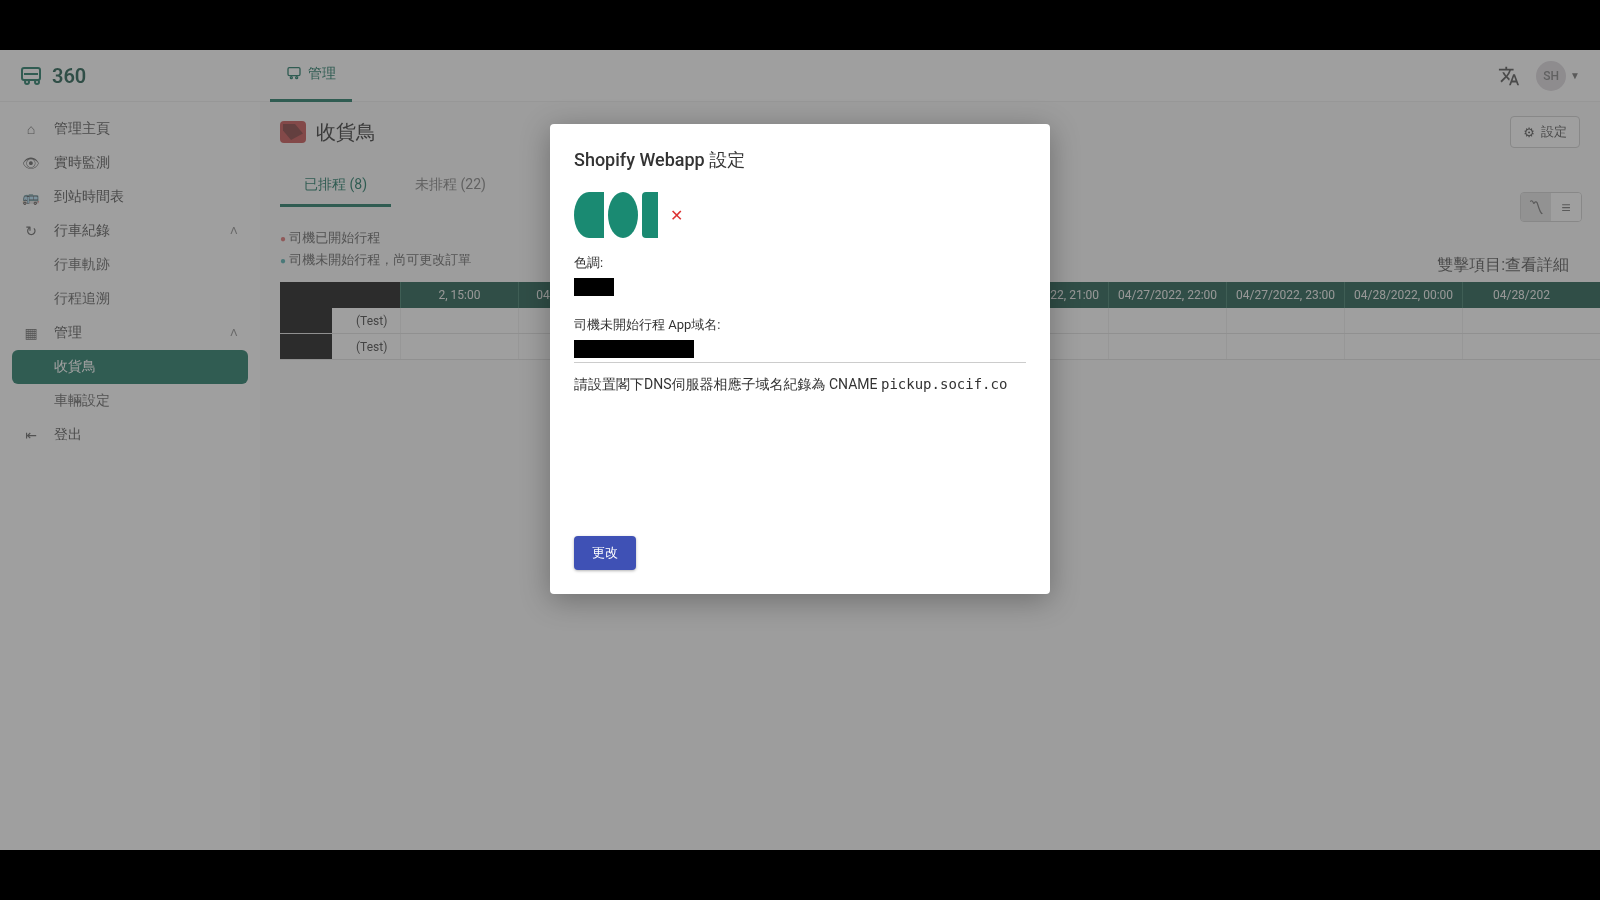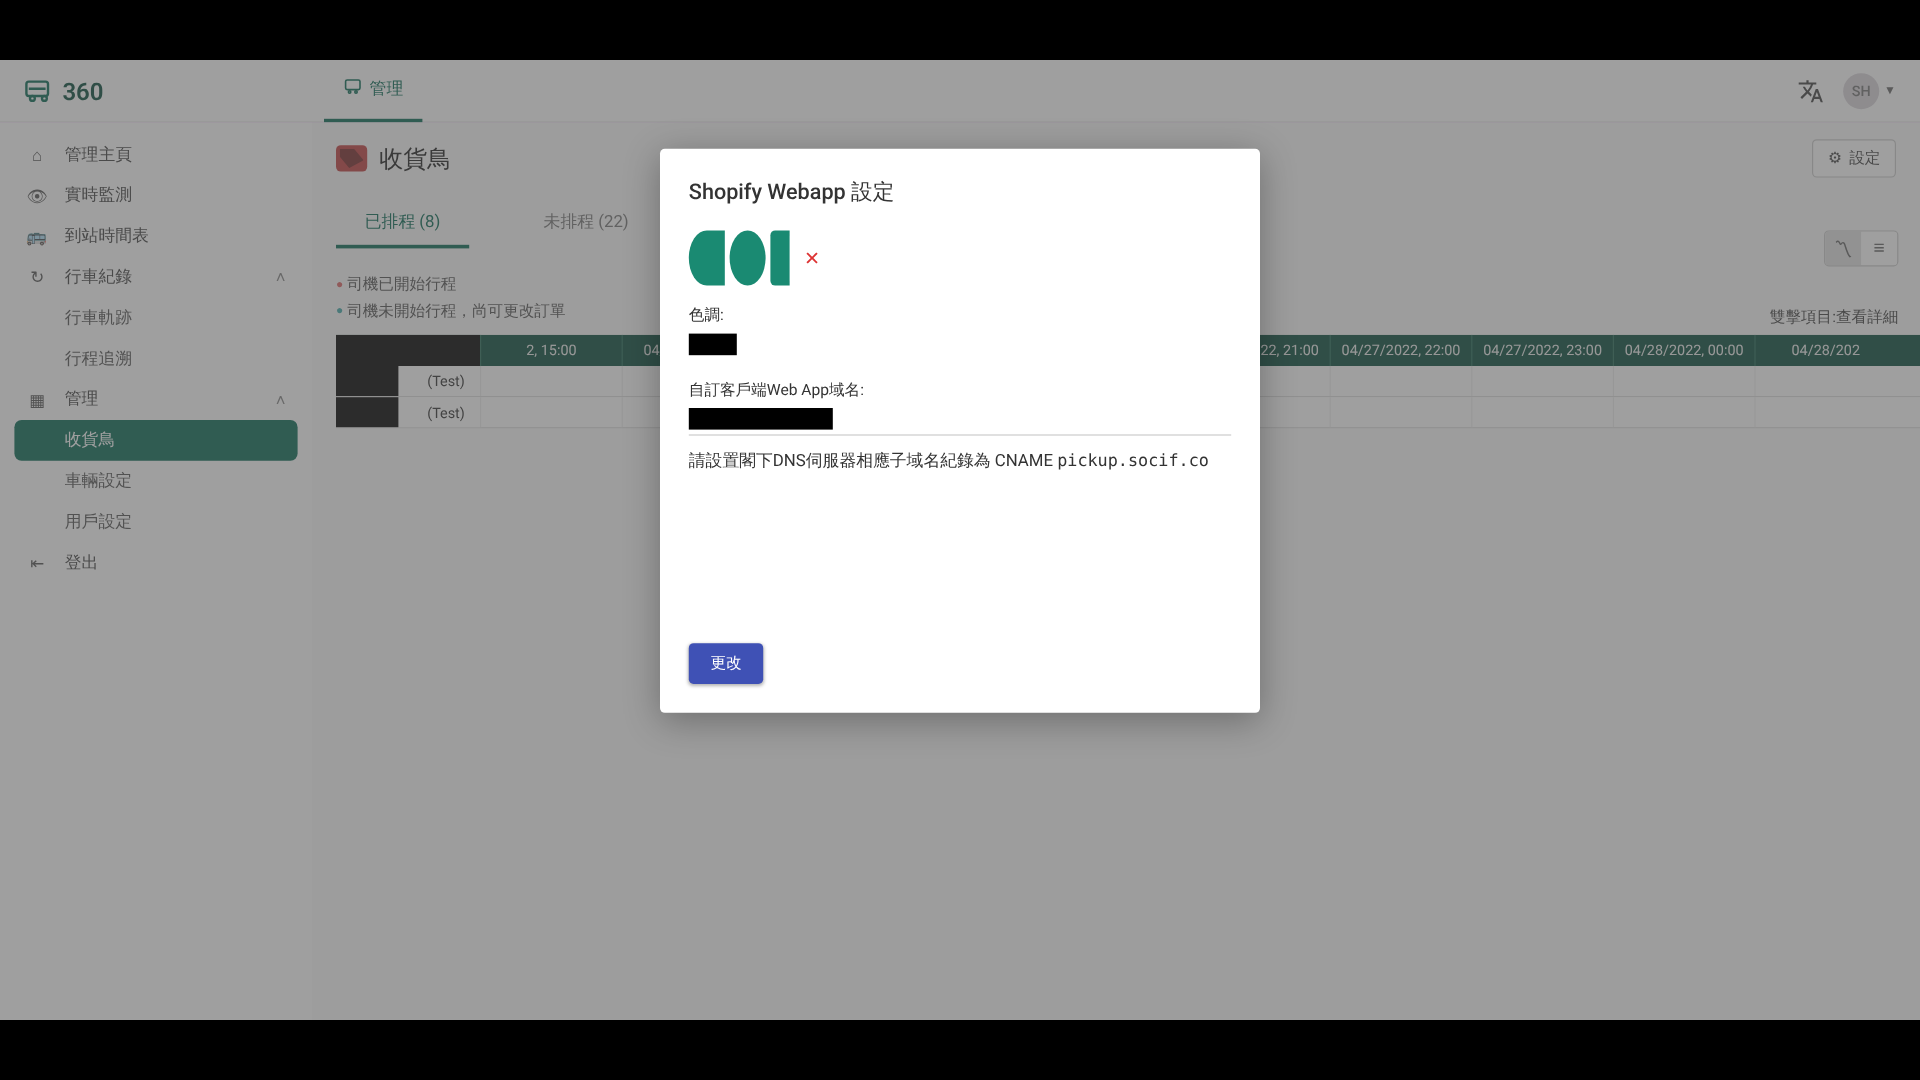--- a/index.html
+++ b/index.html
@@ -25,31 +25,31 @@
   .nav-icon { width: 18px; text-align: center; color: #555; }
   .chev { margin-left: auto; color: #888; font-size: 14px; }
 
   .main { flex: 1; background: #fafafa; padding: 14px 0 0 20px; overflow: hidden; position: relative; }
   .page-head { display: flex; align-items: center; gap: 10px; padding-right: 20px; }
   .page-logo { width: 26px; height: 22px; background: #c24040; border-radius: 4px; position: relative; }
   .page-logo::before{ content:""; position:absolute; inset:3px; background:#7a2b2b; clip-path: polygon(0 0, 60% 0, 100% 60%, 40% 100%, 0 40%); }
   .page-title { font-size: 20px; font-weight: 500; color: #222; }
   .settings-btn { margin-left: auto; display: flex; align-items: center; gap: 6px; padding: 6px 12px; border: 1px solid #ccc; border-radius: 4px; background: #fff; font-size: 13px; color: #444; cursor: pointer; }
 
-  .content-tabs { display: flex; margin-top: 18px; gap: 38px; }
+  .content-tabs { display: flex; margin-top: 18px; }
   .ctab { padding: 10px 24px; font-size: 14px; color: #777; cursor: pointer; }
   .ctab.active { color: #0a6b56; border-bottom: 3px solid #0a6b56; }
 
   .view-toggle { position: absolute; right: 18px; top: 90px; display: flex; border: 1px solid #ccc; border-radius: 4px; overflow: hidden; }
   .vt { width: 30px; height: 28px; display: flex; align-items: center; justify-content: center; background: #fff; cursor: pointer; color: #666; font-size: 16px; }
   .vt.active { background: #e2e2e2; }
 
   .legend { margin-top: 20px; font-size: 13px; color: #555; line-height: 1.7; }
   .legend .dot { font-size: 10px; vertical-align: middle; }
-  .hint { font-size: 13px; color: #444; text-align: right; padding-right: 18px; margin-top: -16px; }
+  .hint { font-size: 16px; color: #444; text-align: right; padding-right: 31px; margin-top: -16px; }
 
   .gantt-wrap { margin-top: 6px; overflow: hidden; }
   .gantt-header { display: flex; background: #0a4d3c; height: 26px; }
   .gantt-left { width: 120px; background: #000; flex-shrink:0; }
   .gantt-col { width: 118px; flex-shrink:0; color: #eee; font-size: 12px; display: flex; align-items: center; justify-content: center; border-left: 1px solid #2a6f5c; }
   .gantt-row { display: flex; height: 26px; background: #fff; border-bottom: 1px solid #ddd; }
   .gantt-row .label { width: 120px; flex-shrink:0; font-size: 12px; color: #333; display: flex; align-items:center; padding-left: 20px; background:#fff; position:relative;}
   .gantt-row .label .black { position:absolute; left:0; top:0; bottom:0; width:52px; background:#000; }
   .gantt-cells { display:flex; flex:1; }
   .gantt-cell { width:118px; flex-shrink:0; border-left: 1px solid #eee; }
@@ -148,23 +148,20 @@
           <span class="nav-icon">▦</span>
           <span>管理</span>
           <span class="chev">˄</span>
         </div>
       <div class="nav-item sub active">
           <span>收貨鳥</span>
         </div>
       <div class="nav-item sub">
           <span>車輛設定</span>
         </div>
-      <div class="nav-item sub">
-          <span>用戶設定</span>
-        </div>
       <div class="nav-item">
           <span class="nav-icon">⇤</span>
           <span>登出</span>
         </div>
     </div>
 
     <div class="main">
       <div class="page-head">
         <div class="page-logo"></div>
         <div class="page-title">收貨鳥</div>
@@ -257,21 +254,21 @@
           <div class="lseg"></div>
             <div class="lseg two"></div>
             <div class="lseg three"></div>
         </div>
         <span class="remove-x">✕</span>
       </div>
 
       <span class="field-label">色調:</span>
       <div class="color-swatch"></div>
 
-      <span class="field-label">自訂客戶端Web App域名:</span>
+      <span class="field-label">司機未開始行程 App域名:</span>
       <div class="domain-row">
         <div class="domain-black"></div>
       </div>
       <div class="dns-note">
         <span>請設置閣下DNS伺服器相應子域名紀錄為 CNAME </span><code>pickup.socif.co</code>
       </div>
 
       <div class="modal-spacer"></div>
       <button class="modal-btn"><span>更改</span></button>
     </div>

